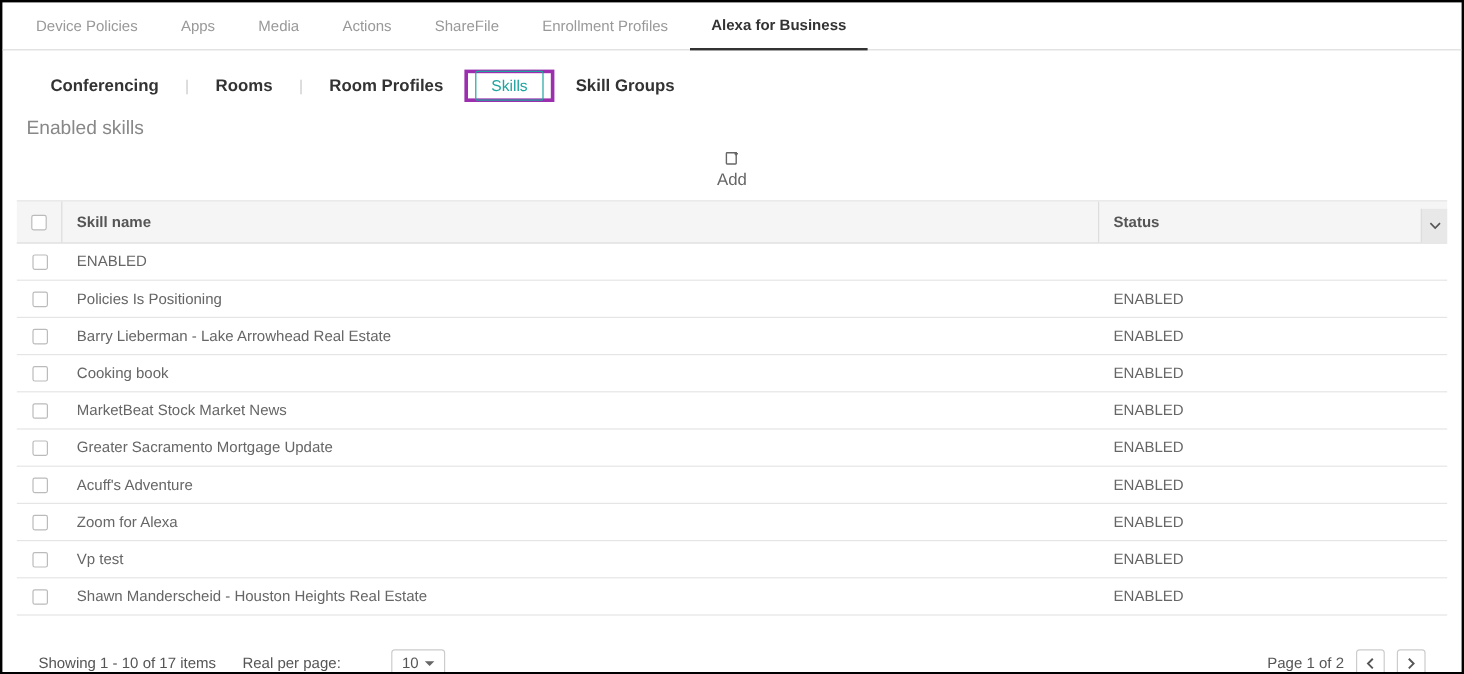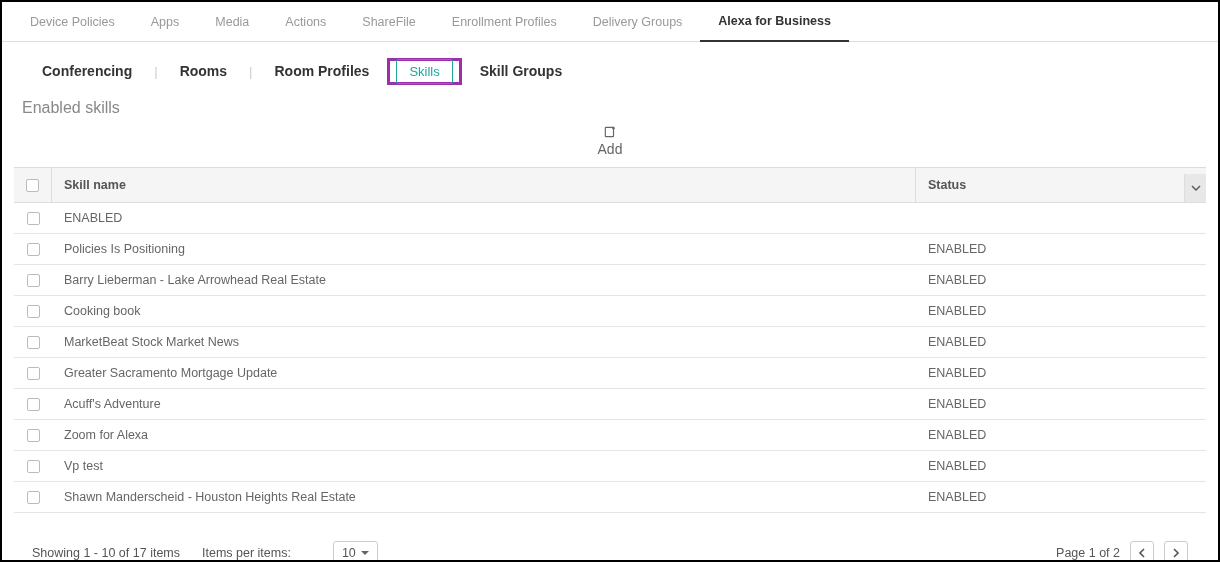--- a/index.html
+++ b/index.html
@@ -49,21 +49,20 @@
 </head>
 <body>
 
 <div class="top-tabs">
   <div class="top-tab">Device Policies</div>
   <div class="top-tab">Apps</div>
   <div class="top-tab">Media</div>
   <div class="top-tab">Actions</div>
   <div class="top-tab">ShareFile</div>
   <div class="top-tab">Enrollment Profiles</div>
-  <div class="top-tab">Delivery Groups</div>
   <div class="top-tab active">Alexa for Business</div>
 </div>
 
 <div class="sub-tabs">
   <div class="sub-tab">Conferencing</div>
   <span class="sub-tab-sep">|</span>
   <div class="sub-tab">Rooms</div>
   <span class="sub-tab-sep">|</span>
   <div class="sub-tab">Room Profiles</div>
   <span class="skills-highlight">
@@ -168,21 +167,21 @@
         </div>
         <div class="row-name">Shawn Manderscheid - Houston Heights Real Estate</div>
         <div class="row-status">ENABLED</div>
       </div>
     </div>
 </div>
 
 <div class="footer">
   <div class="footer-left">
     <span>Showing 1 - 10 of 17 items</span>
-    <span>Items per items:</span>
+    <span>Real per page:</span>
     <div class="per-page-select">
       <span>10</span>
       <span class="caret-down"></span>
     </div>
   </div>
   <div class="footer-right">
     <span>Page 1 of 2</span>
     <div class="page-btn">
       <svg width="8" height="10" viewBox="0 0 8 10">
           <path d="M6 1 L2 5 L6 9" fill="none" stroke="#555" stroke-width="1.6"></path>

